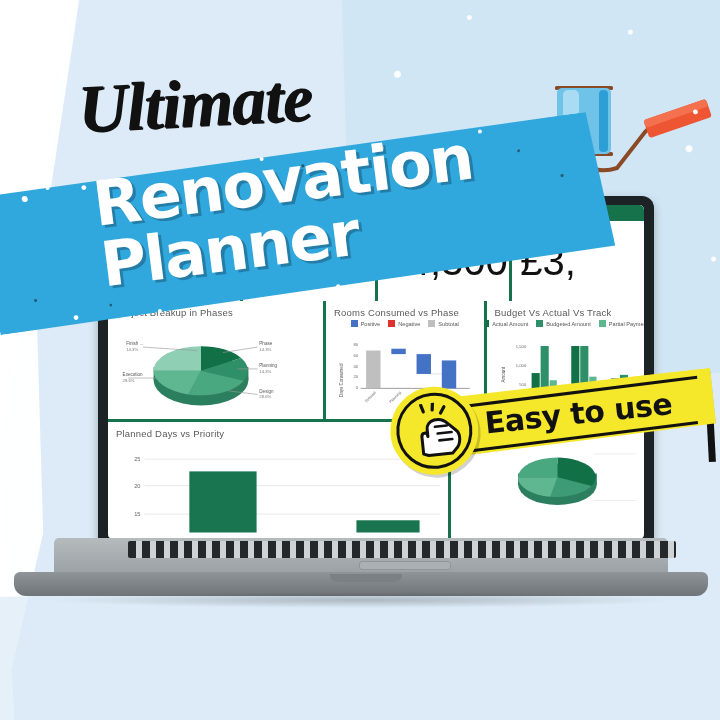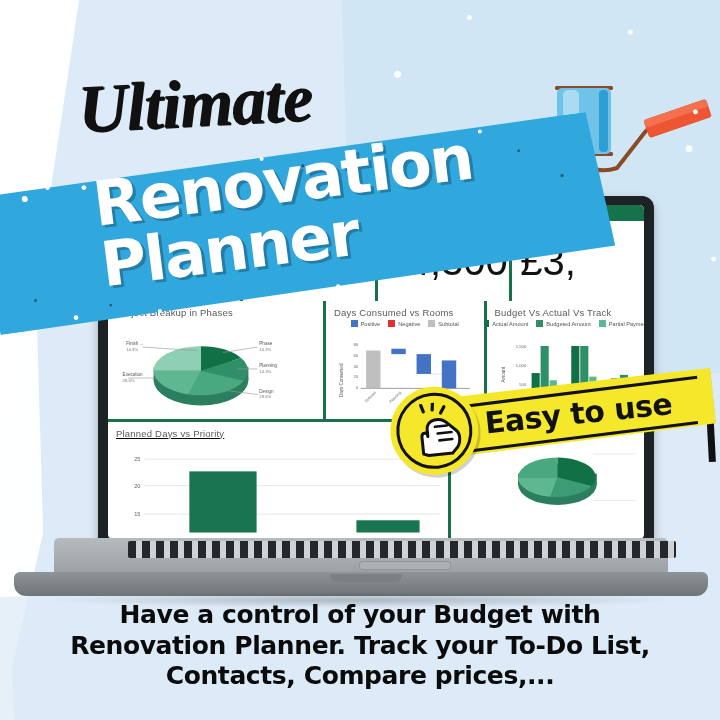--- a/index.html
+++ b/index.html
@@ -99,21 +99,21 @@
   .card.c3 { flex:1; }
   .card-title { font-size:9.5px; color:#5a5a5a; letter-spacing:.2px; margin-bottom:2px; }
   .legend { display:flex; gap:8px; justify-content:center; align-items:center; margin:1px 0 2px; }
   .legend-item { display:flex; align-items:center; gap:3px; }
   .legend-swatch { width:7px; height:7px; display:inline-block; }
   .legend-label { font-size:5.6px; color:#555; white-space:nowrap; }
 
   .plot { position:absolute; left:8px; right:6px; top:26px; bottom:4px; }
 
   
-  .card.b1 { flex:0 0 340px;text-decoration:underline; }
+  .card.b1 { flex:0 0 340px; }
   .card.b2 { flex:1; }
 
   
   .base {
     position:absolute; left:0; bottom:0; width:694px; height:58px;
   }
   .base-deck {
     position:absolute; left:40px; top:0; width:614px; height:36px;
     background:linear-gradient(#b6bbbe, #9aa0a4);
     border-radius:5px 5px 0 0;
@@ -286,21 +286,21 @@
                     <text x="152" y="26" font-size="4.6" fill="#777" font-family="Liberation Sans, sans-serif">14.3%</text>
                     <text x="152" y="44" font-size="5" fill="#555" font-family="Liberation Sans, sans-serif">Planning</text>
                     <text x="152" y="50" font-size="4.6" fill="#777" font-family="Liberation Sans, sans-serif">14.3%</text>
                     <text x="152" y="72" font-size="5" fill="#555" font-family="Liberation Sans, sans-serif">Design</text>
                     <text x="152" y="78" font-size="4.6" fill="#777" font-family="Liberation Sans, sans-serif">28.6%</text>
                   </svg>
                 </div>
               </div>
 
               <div class="card c2">
-                <div class="card-title">Days Consumed vs Rooms</div>
+                <div class="card-title">Rooms Consumed vs Phase</div>
                 <div class="legend">
                   <span class="legend-item">
                     <i class="legend-swatch" style="background:#4472c4"></i>
                     <span class="legend-label">Positive</span>
                   </span>
                   <span class="legend-item">
                     <i class="legend-swatch" style="background:#e03131"></i>
                     <span class="legend-label">Negative</span>
                   </span>
                   <span class="legend-item">
@@ -487,19 +487,14 @@
           <line x1="27" y1="7" x2="28" y2="0"></line>
           <line x1="35" y1="11" x2="39" y2="5"></line>
         </g>
         <path d="M14,50 L14,33 C14,28 20,28 20,33 L20,26 C20,16 34,14 41,22 L49,30 C53,34 52,44 47,48 L43,52 L19,52 Z" fill="#fff" stroke="#111" stroke-width="3" stroke-linejoin="round"></path>
         <path d="M28,24 L40,24 M30,31 L44,31 M31,38 L44,38" stroke="#111" stroke-width="2.6" stroke-linecap="round"></path>
       </svg>
     </div>
     <div class="badge-text">Easy to use</div>
   </div>
 
-  <div class="caption">
-    <div>Have a control of your Budget with</div>
-    <div>Renovation Planner. Track your To-Do List,</div>
-    <div>Contacts, Compare prices,...</div>
-  </div>
 
 </div>
 
 </body></html>

